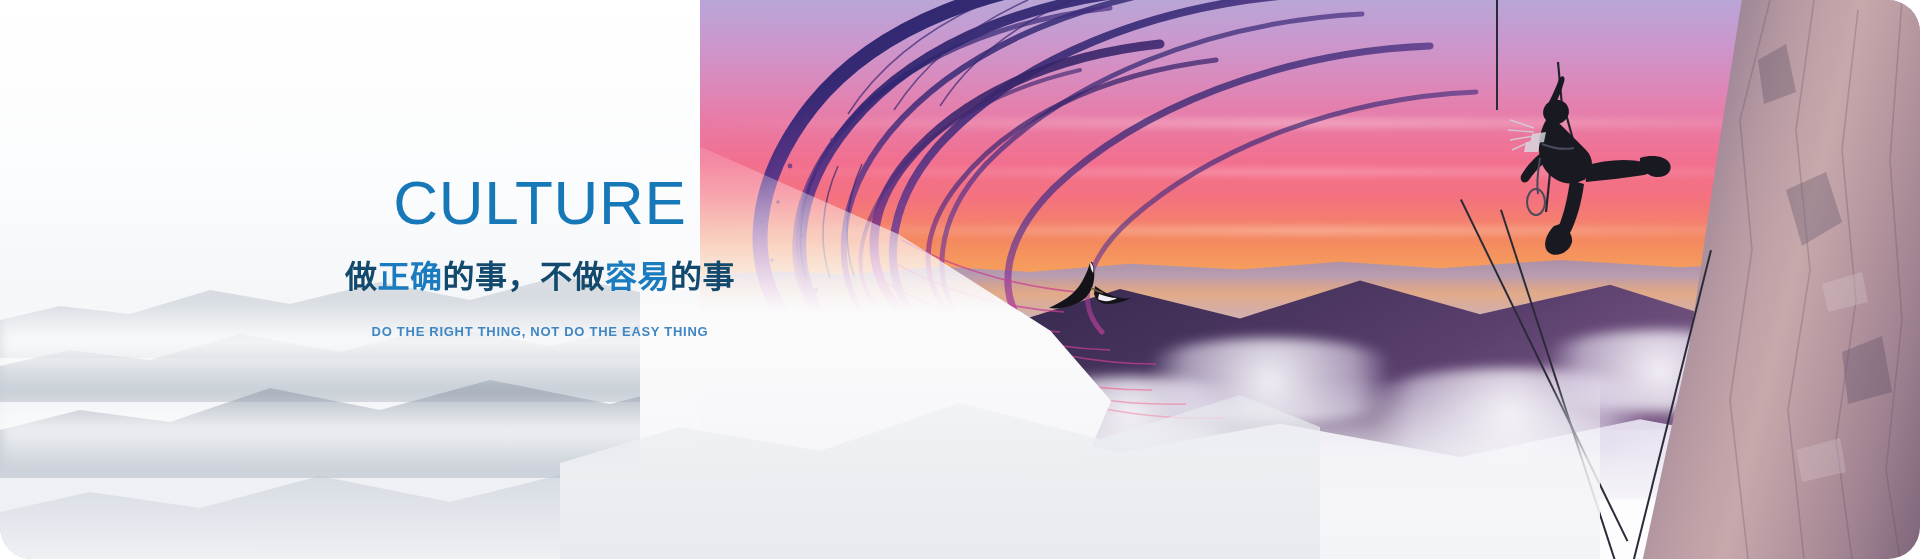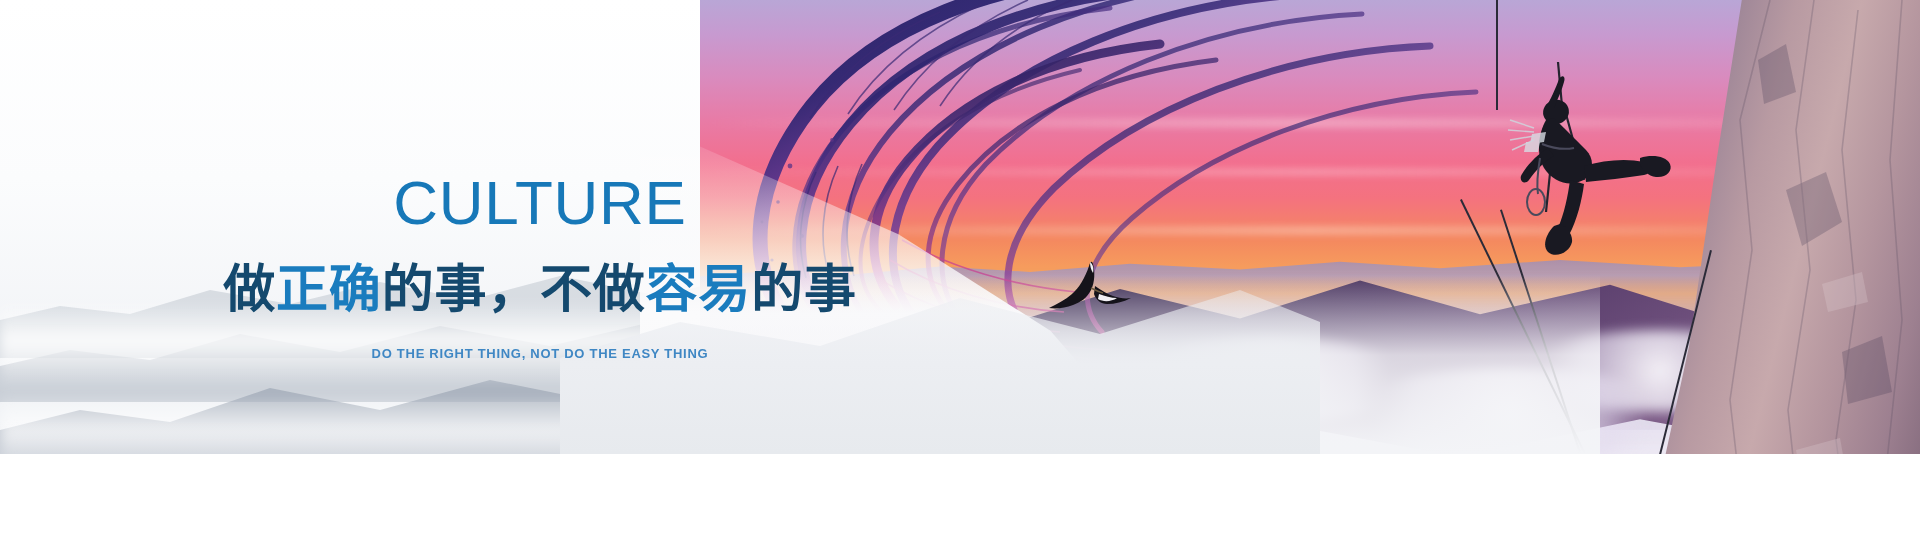--- a/index.html
+++ b/index.html
@@ -4,22 +4,23 @@
 <title>Culture Banner</title>
 <style>
   html,body{margin:0;padding:0;}
   body{
     width:1920px;height:559px;overflow:hidden;
     font-family:"Liberation Sans","DejaVu Sans",sans-serif;
     background:#ffffff;
   }
 
   .banner{
-    position:relative;width:1920px;height:454px;overflow:hidden;
+    position:relative;width:1920px;height:559px;overflow:hidden;
     background:#fdfdfe;
+    border-radius:32px;
   }
 
   
   .left-scene{position:absolute;left:0;top:0;width:1200px;height:559px;overflow:hidden;}
   .sky-wash{
     position:absolute;inset:0;
     background:
       linear-gradient(180deg,#ffffff 0%,#fbfcfd 32%,#f2f4f7 62%,#eceff3 100%);
   }
   .ridge{position:absolute;left:0;width:1300px;}
@@ -122,21 +123,21 @@
     position:absolute;left:0;top:172px;width:1080px;
     text-align:center;z-index:40;
   }
   .kicker{
     font-size:62px;line-height:1;letter-spacing:.012em;
     font-weight:400;color:#1778b8;
     font-family:"Liberation Sans","DejaVu Sans",sans-serif;
     margin:0 0 26px 0;
   }
   .headline{
-    font-size:52px;line-height:1.12;font-weight:700;letter-spacing:.015em;
+    font-size:32px;line-height:1.12;font-weight:700;letter-spacing:.015em;
     color:#14496e;margin:0 0 28px 0;white-space:nowrap;
     font-family:"DejaVu Sans","Liberation Sans",sans-serif;
   }
   .headline .hl{color:#1a7cbe;}
   .subline{
     font-size:13px;letter-spacing:.055em;font-weight:600;
     color:#3f87c4;margin:11px;
   }
 </style>
 </head>

